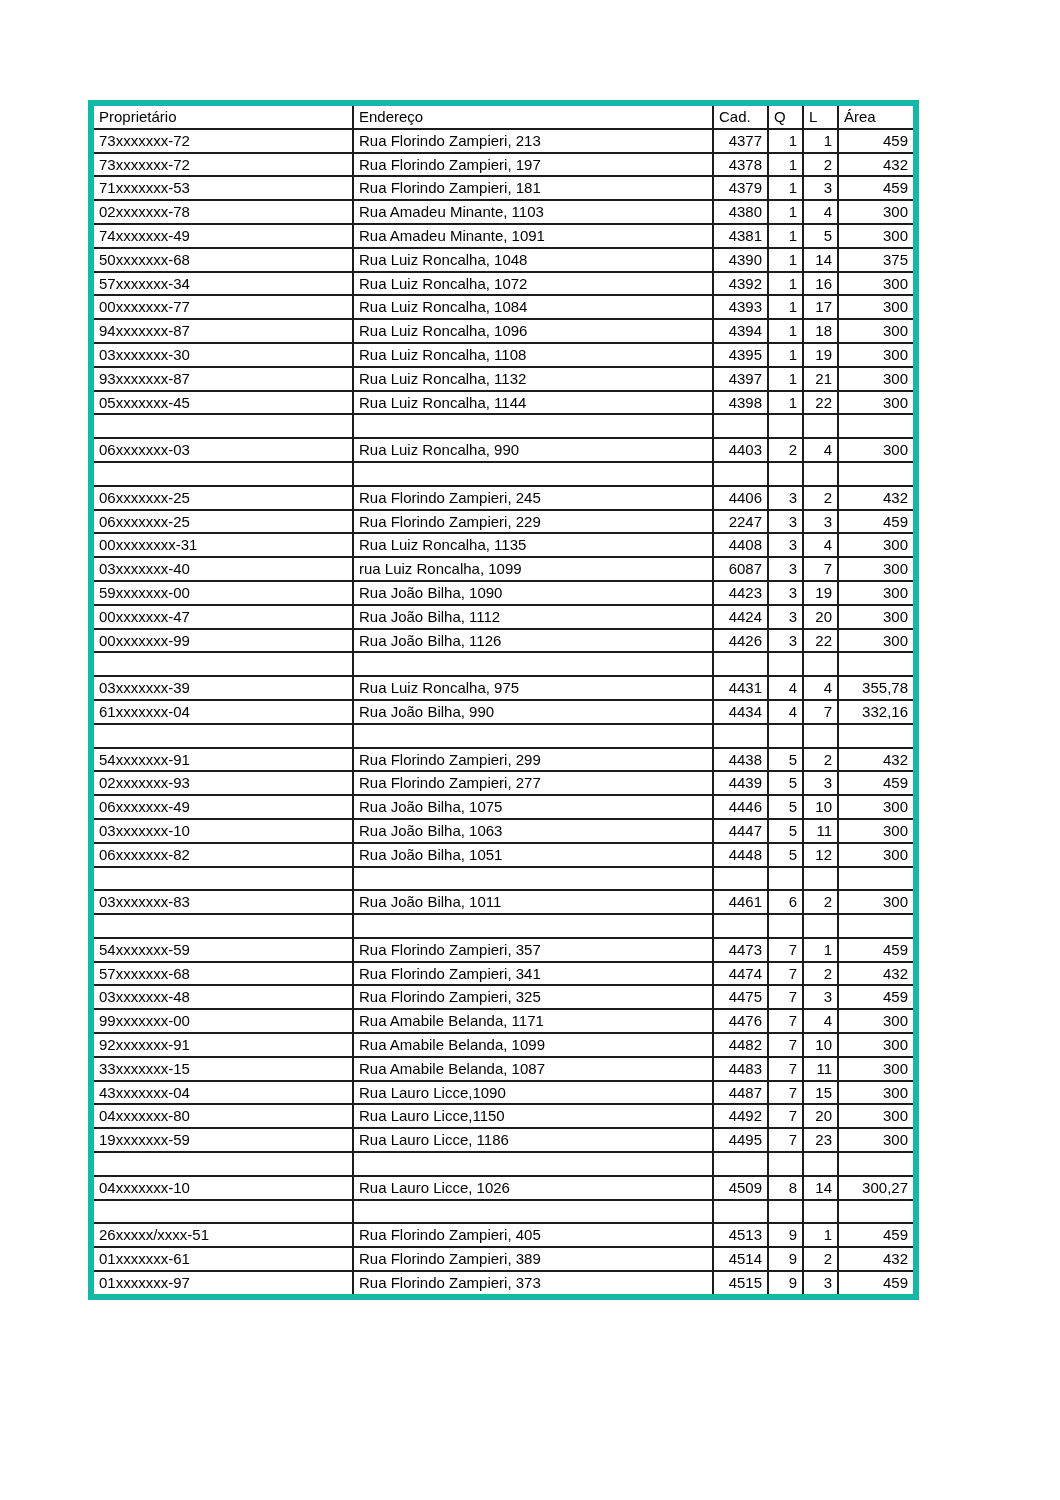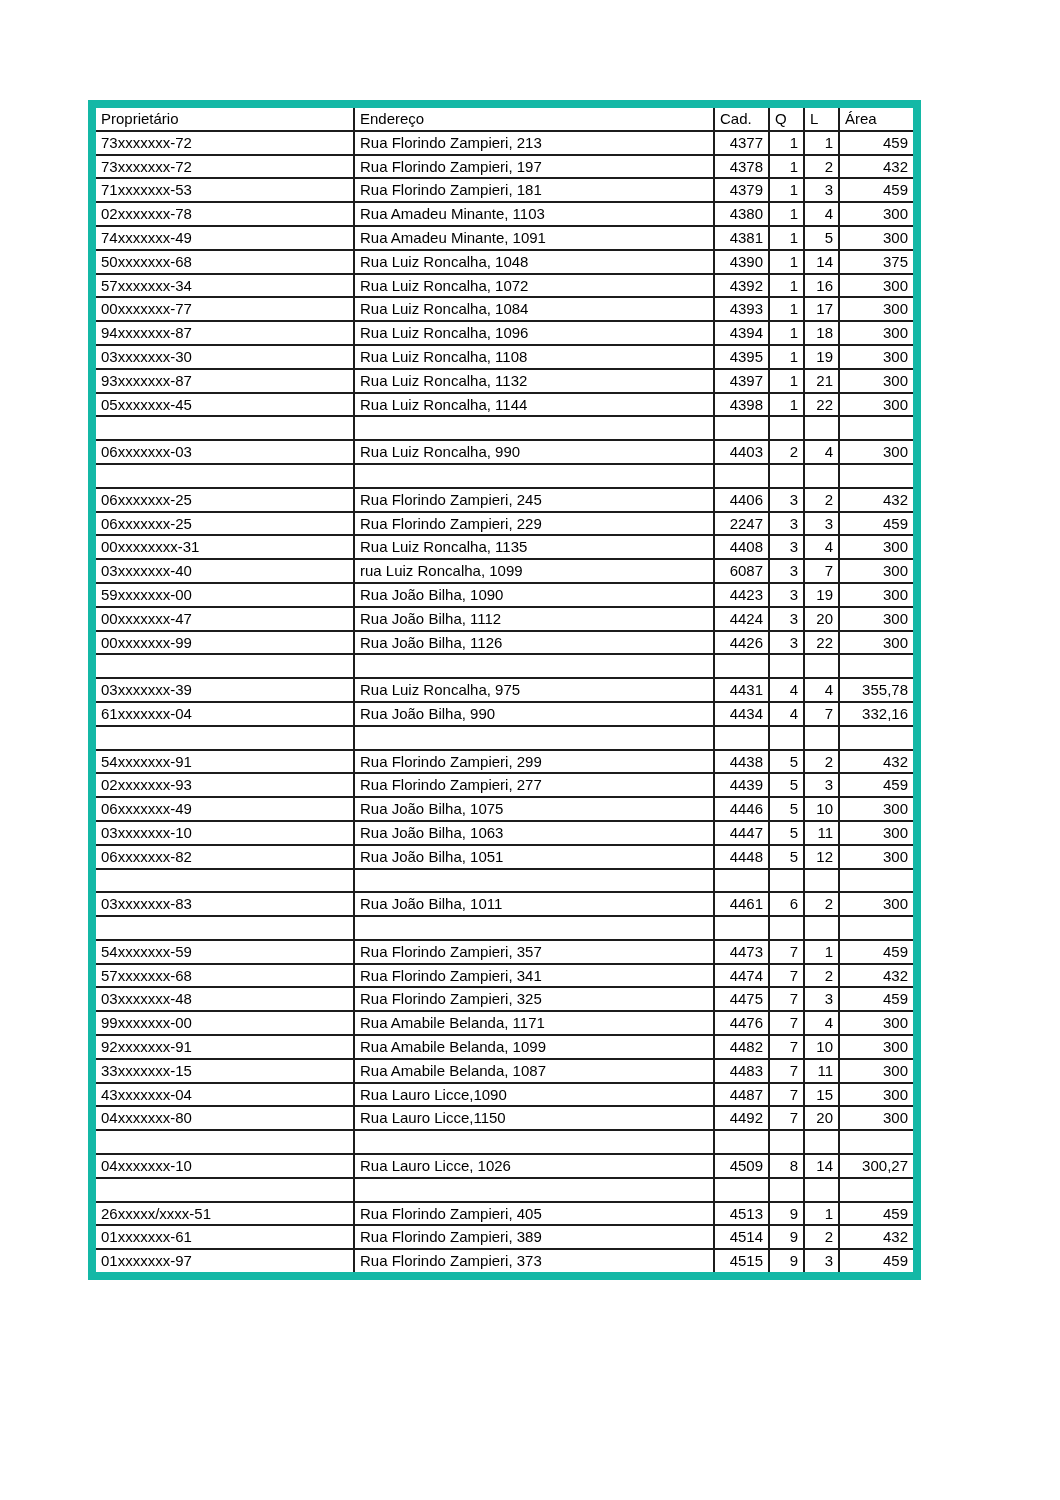--- a/index.html
+++ b/index.html
@@ -16,21 +16,21 @@
   }
   .sheet {
     position: absolute;
     left: 88px;
     top: 100px;
   }
   table.prop-table {
     border-collapse: collapse;
     table-layout: fixed;
     width: 825px;
-    border: 8px solid #14b8a6;
+    border: 6px solid #14b8a6;
   }
   table.prop-table col.c-proprietario { width: 262px; }
   table.prop-table col.c-endereco     { width: 360px; }
   table.prop-table col.c-cad          { width: 55px; }
   table.prop-table col.c-q            { width: 35px; }
   table.prop-table col.c-l            { width: 35px; }
   table.prop-table col.c-area         { width: 78px; }
 
   table.prop-table th,
   table.prop-table td {
@@ -404,20 +404,28 @@
         </tr>
         <tr>
           <td class="align-left">04xxxxxxx-80</td>
           <td class="align-left">Rua Lauro Licce,1150</td>
           <td class="align-right">4492</td>
           <td class="align-right">7</td>
           <td class="align-right">20</td>
           <td class="align-right">300</td>
         </tr>
         <tr>
+          <td class="align-left">19xxxxxxx-59</td>
+          <td class="align-left">Rua Lauro Licce, 1186</td>
+          <td class="align-right">4495</td>
+          <td class="align-right">7</td>
+          <td class="align-right">23</td>
+          <td class="align-right">300</td>
+        </tr>
+        <tr>
           <td class="align-left"></td>
           <td class="align-left"></td>
           <td class="align-right"></td>
           <td class="align-right"></td>
           <td class="align-right"></td>
           <td class="align-right"></td>
         </tr>
         <tr>
           <td class="align-left">04xxxxxxx-10</td>
           <td class="align-left">Rua Lauro Licce, 1026</td>

